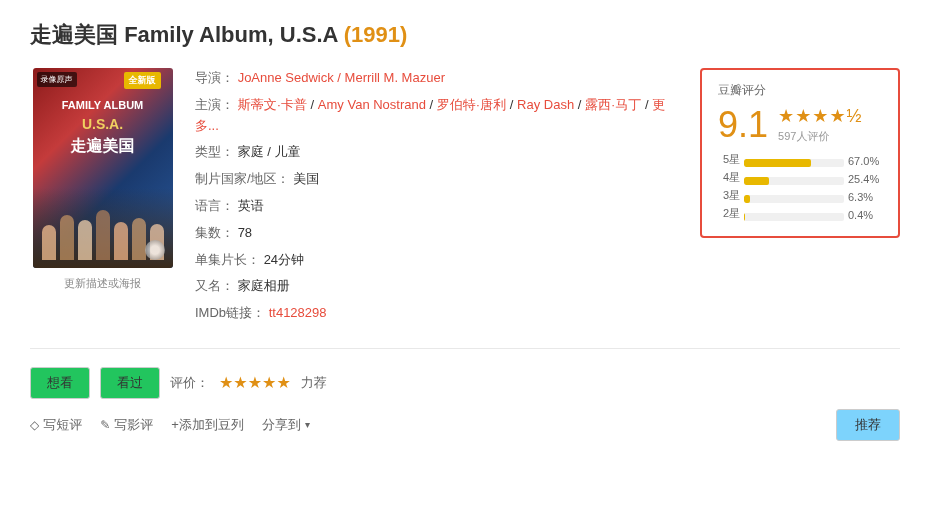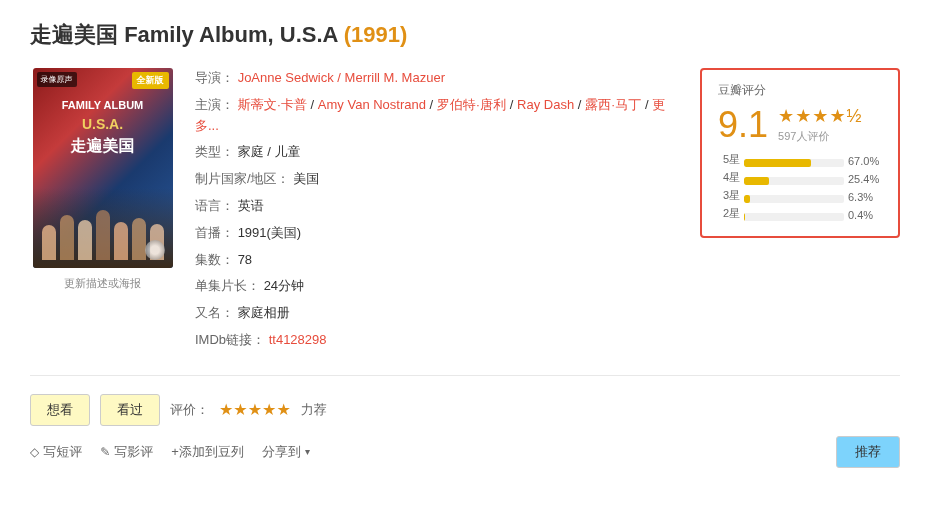--- a/index.html
+++ b/index.html
@@ -42,21 +42,21 @@
       border-radius: 3px;
       overflow: hidden;
       display: flex;
       flex-direction: column;
       align-items: center;
       justify-content: flex-start;
     }
     .poster-badge {
       position: absolute;
       top: 4px;
-      right: 4px;
+      right: 12px;
       background: #e8b800;
       color: #fff;
       font-size: 9px;
       padding: 2px 5px;
       border-radius: 2px;
       font-weight: bold;
     }
     .poster-record-badge {
       position: absolute;
       top: 4px;
@@ -220,21 +220,21 @@
     }
 
     .action-row {
       display: flex;
       align-items: center;
       gap: 10px;
       flex-wrap: wrap;
     }
     .action-btn {
       border: 1px solid #ccc;
-      background: #fef9c3;
+      background: #22c55e;
       color: #333;
       padding: 6px 16px;
       border-radius: 3px;
       font-size: 13px;
       cursor: pointer;
       font-family: inherit;
     }
     .rating-label-text {
       font-size: 13px;
       color: #666;
@@ -347,24 +347,20 @@
       <div class="info-row">
         <span class="info-label">制片国家/地区：</span>
         <span>美国</span>
       </div>
 
       <div class="info-row">
         <span class="info-label">语言：</span>
         <span>英语</span>
       </div>
 
-      <div class="info-row">
-        <span class="info-label">首播：</span>
-        <span>1991(美国)</span>
-      </div>
 
       <div class="info-row">
         <span class="info-label">集数：</span>
         <span>78</span>
       </div>
 
       <div class="info-row">
         <span class="info-label">单集片长：</span>
         <span>24分钟</span>
       </div>

